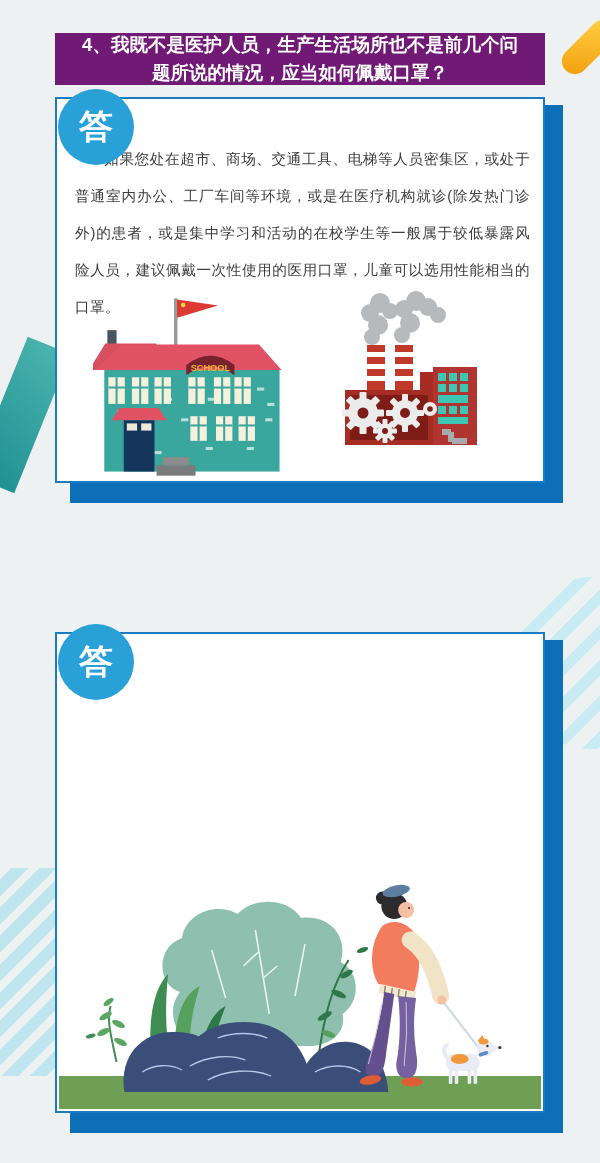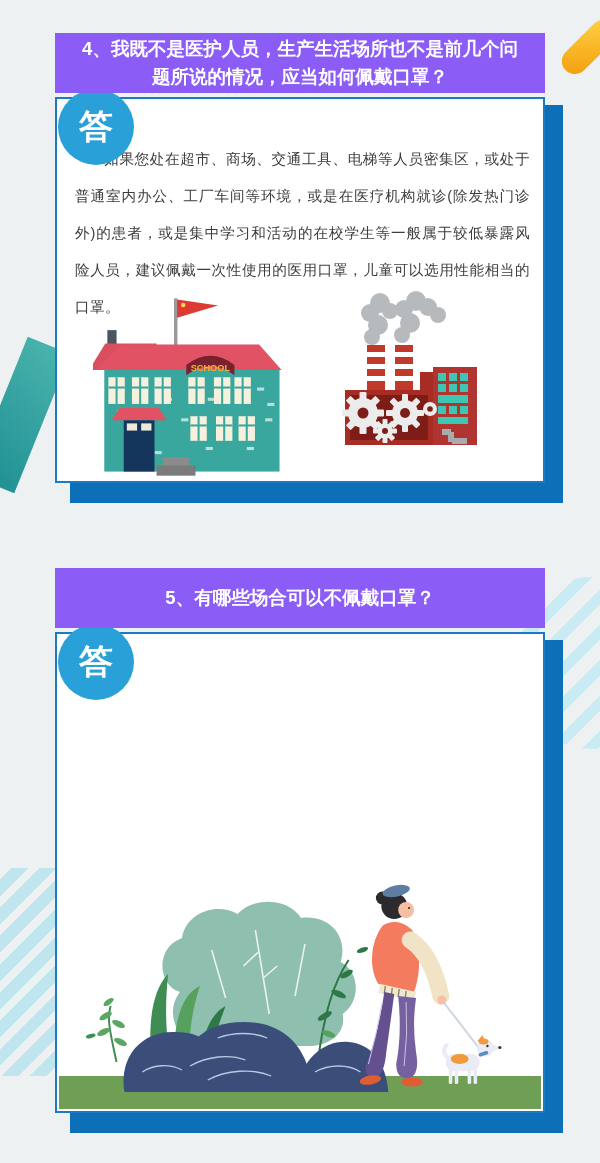--- a/index.html
+++ b/index.html
@@ -31,21 +31,21 @@
   }
   
   .qa-card{position:absolute;left:55px;width:490px;}
   .card-1{top:33px;height:450px;}
   .card-2{top:568px;height:545px;}
   .card-shadow{
     position:absolute;left:15px;right:-18px;top:72px;bottom:-20px;
     background:#0d6fb8;z-index:0;
   }
   .card-header{
-    position:absolute;left:0;right:0;top:0;height:60px;background:#8b5cf6;z-index:3;
+    position:absolute;left:0;right:0;top:0;height:52px;background:#701a75;z-index:3;
     display:flex;align-items:center;justify-content:center;text-align:center;
     color:#ffffff;font-weight:bold;font-size:18.5px;line-height:28px;
     padding:0 26px;box-sizing:border-box;
   }
   .card-body{
     position:absolute;left:0;right:0;top:64px;bottom:0;
     background:#ffffff;border:2px solid #1a7ac2;box-sizing:border-box;z-index:1;
   }
   .answer-circle{
     position:absolute;left:3px;top:56px;width:76px;height:76px;border-radius:50%;
@@ -367,18 +367,15 @@
             <rect x="35" y="14" width="10" height="3.6" rx="1.8" fill="#5b8cc8" transform="rotate(-18 40 16)"></rect>
             <circle cx="56.5" cy="9.5" r="1.6" fill="#33302f"></circle>
             <circle cx="44" cy="8" r="1.2" fill="#33302f"></circle>
           </g>
         </svg>
       </div>
     </div>
     <div class="answer-circle">
       <span>答</span>
     </div>
-    <div class="card-header">
-      <span>5、有哪些场合可以不佩戴口罩？</span>
-    </div>
   </div>
 
 </div>
 
 </body></html>

